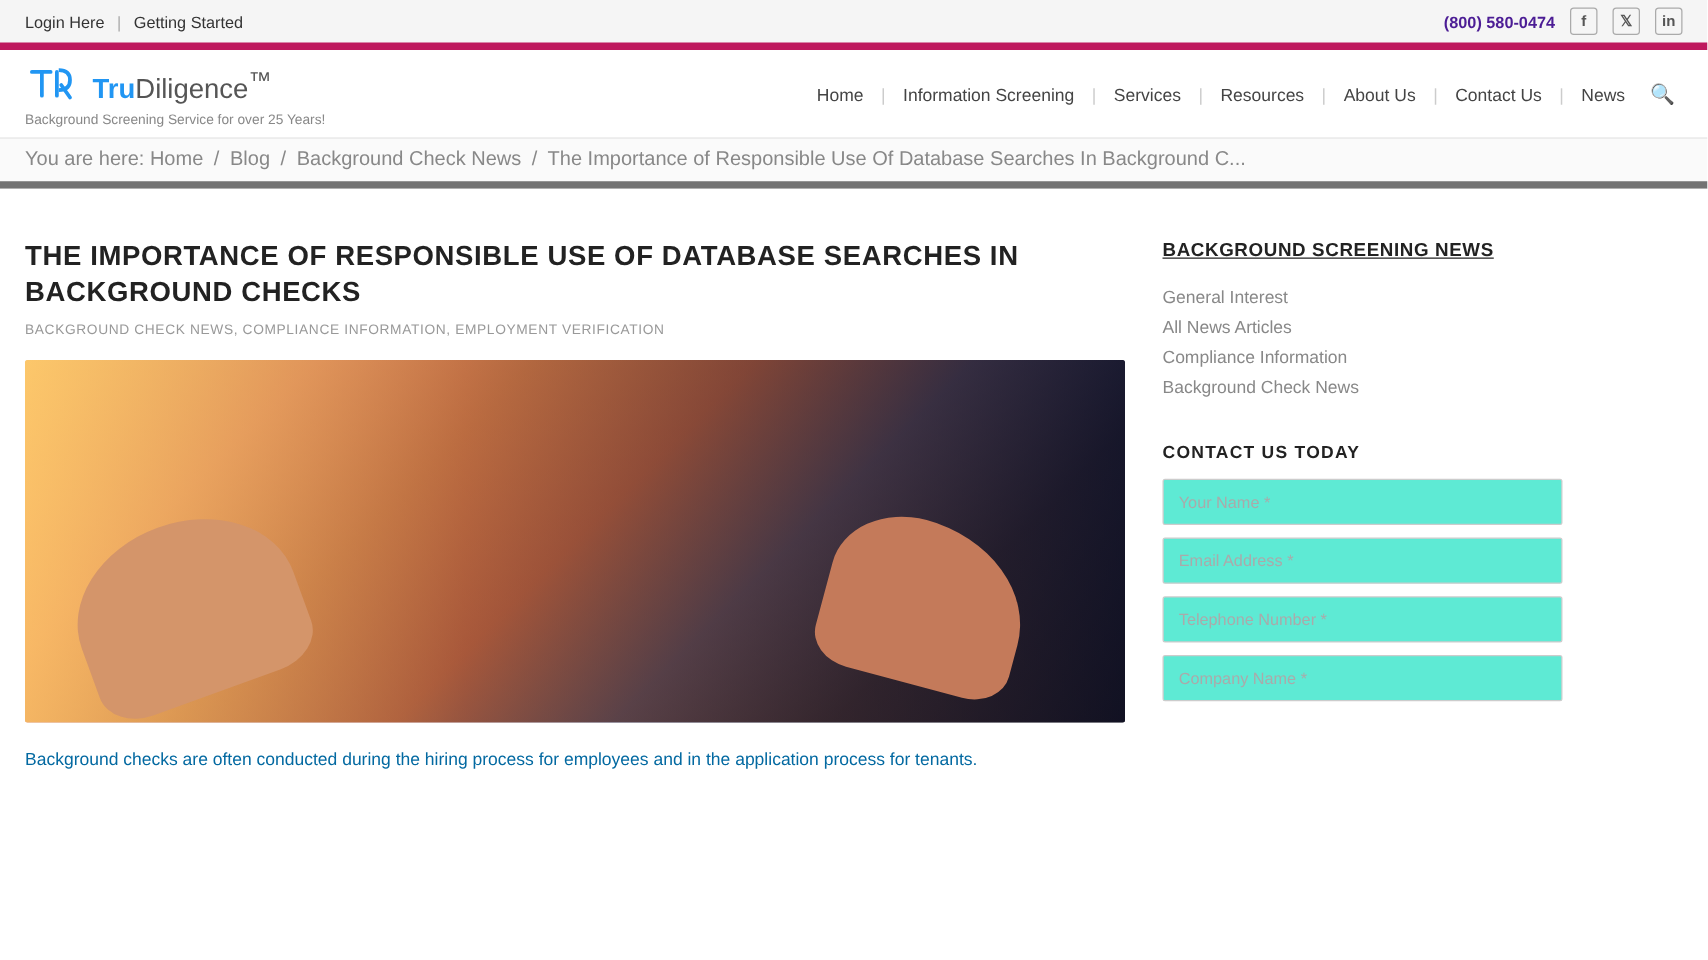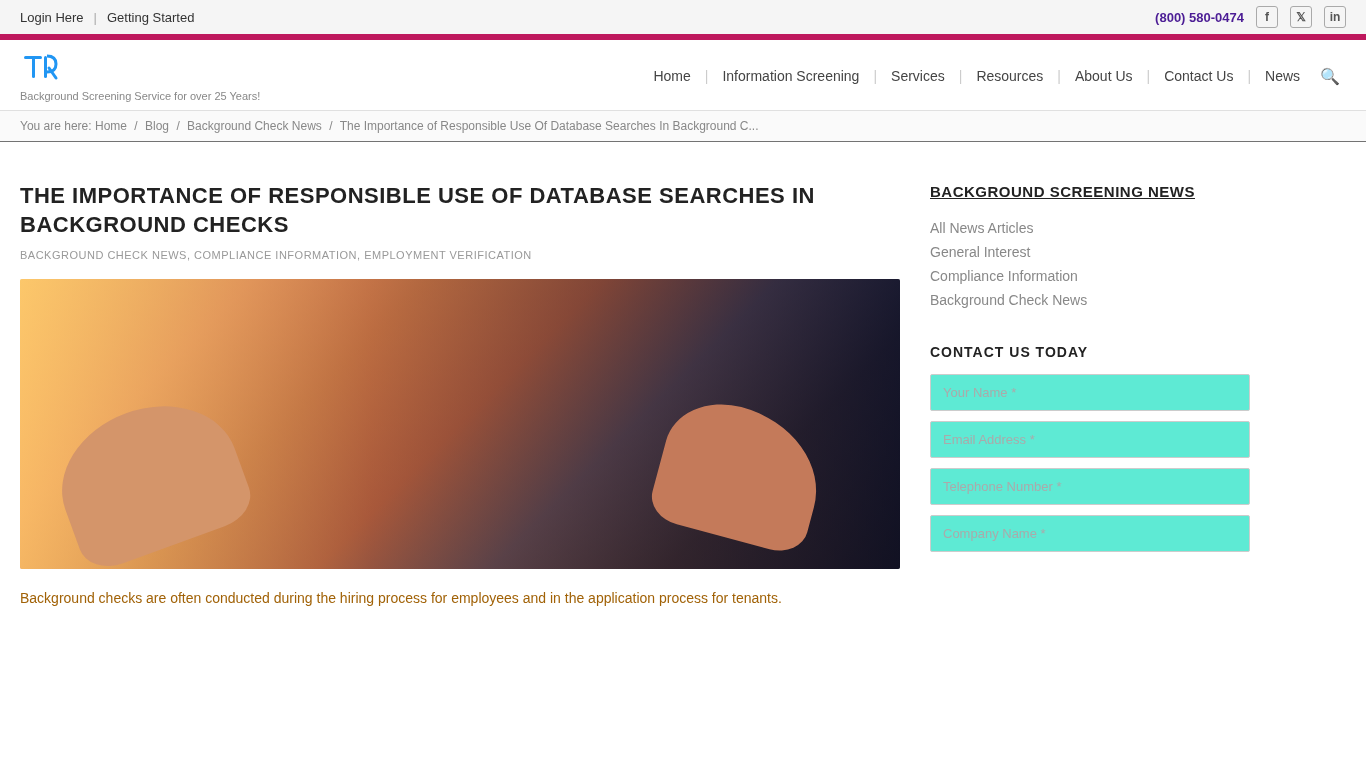--- a/index.html
+++ b/index.html
@@ -50,23 +50,23 @@
     .nav-item {
       color: #444; text-decoration: none; font-size: 14px; padding: 4px 10px;
       cursor: pointer; white-space: nowrap;
     }
     .nav-separator { color: #ccc; }
     .nav-search { cursor: pointer; color: #555; font-size: 16px; padding: 4px 6px; }
 
     
     .breadcrumb-bar {
       background: #fafafa;
-      border-bottom: 1px solid #737373;
+      border-bottom: 6px solid #737373;
       padding: 8px 20px;
-      font-size: 12px;
+      font-size: 16px;
       color: #888;
     }
     .breadcrumb-bar a { color: #888; text-decoration: none; }
     .breadcrumb-separator { margin: 0 4px; }
 
     
     .main-layout {
       display: flex;
       max-width: 1366px;
       margin: 0 auto;
@@ -117,21 +117,21 @@
       transform: rotate(-20deg);
     }
     .hand-right {
       position: absolute;
       bottom: 30px; right: 80px;
       width: 160px; height: 130px;
       background: #c47a5a;
       border-radius: 40% 60% 20% 20%;
       transform: rotate(15deg);
     }
-    .article-body { font-size: 14px; color: #a16207; line-height: 1.7; }
+    .article-body { font-size: 14px; color: #0369a1; line-height: 1.7; }
 
     
     .sidebar { width: 320px; flex-shrink: 0; padding-top: 20px; }
 
     .sidebar-section { margin-bottom: 32px; }
     .sidebar-section-title {
       font-size: 15px;
       font-weight: 900;
       text-transform: uppercase;
       color: #222;
@@ -193,20 +193,23 @@
     <div class="logo-text">
       <div class="logo-icon">
         <svg viewBox="0 0 48 38" xmlns="http://www.w3.org/2000/svg">
           <rect x="4" y="6" width="18" height="3" rx="1.5" fill="#2196F3"></rect>
           <rect x="12" y="6" width="3" height="22" rx="1.5" fill="#2196F3"></rect>
           <rect x="24" y="6" width="3" height="22" rx="1.5" fill="#2196F3"></rect>
           <path d="M27 6 Q36 6 36 14 Q36 22 27 22" stroke="#2196F3" stroke-width="3" fill="none"></path>
           <path d="M29 18 L36 28" stroke="#2196F3" stroke-width="3" stroke-linecap="round"></path>
         </svg>
       </div>
+      <span class="logo-name">
+        <span class="tru">Tru</span><span>Diligence</span><sup>™</sup>
+      </span>
     </div>
     <div class="logo-tagline">Background Screening Service for over 25 Years!</div>
   </div>
   <nav>
     <a class="nav-item">Home</a>
     <span class="nav-separator">|</span>
     <a class="nav-item">Information Screening</a>
     <span class="nav-separator">|</span>
     <a class="nav-item">Services</a>
     <span class="nav-separator">|</span>
@@ -242,22 +245,22 @@
       <div class="hand-left"></div>
       <div class="hand-right"></div>
     </div>
     <div class="article-body">Background checks are often conducted during the hiring process for employees and in the application process for tenants.</div>
   </div>
 
   <div class="sidebar">
 
     <div class="sidebar-section">
       <div class="sidebar-section-title">Background Screening News</div>
+      <a class="sidebar-link">General Interest</a>
       <a class="sidebar-link">All News Articles</a>
-      <a class="sidebar-link">General Interest</a>
       <a class="sidebar-link">Compliance Information</a>
       <a class="sidebar-link">Background Check News</a>
     </div>
 
     <div class="sidebar-section">
       <div class="contact-form-title">Contact Us Today</div>
       <input class="form-field" type="text" placeholder="Your Name *" style="">
       <input class="form-field" type="email" placeholder="Email Address *" style="">
       <input class="form-field" type="tel" placeholder="Telephone Number *" style="">
       <input class="form-field" type="text" placeholder="Company Name *" style="">

